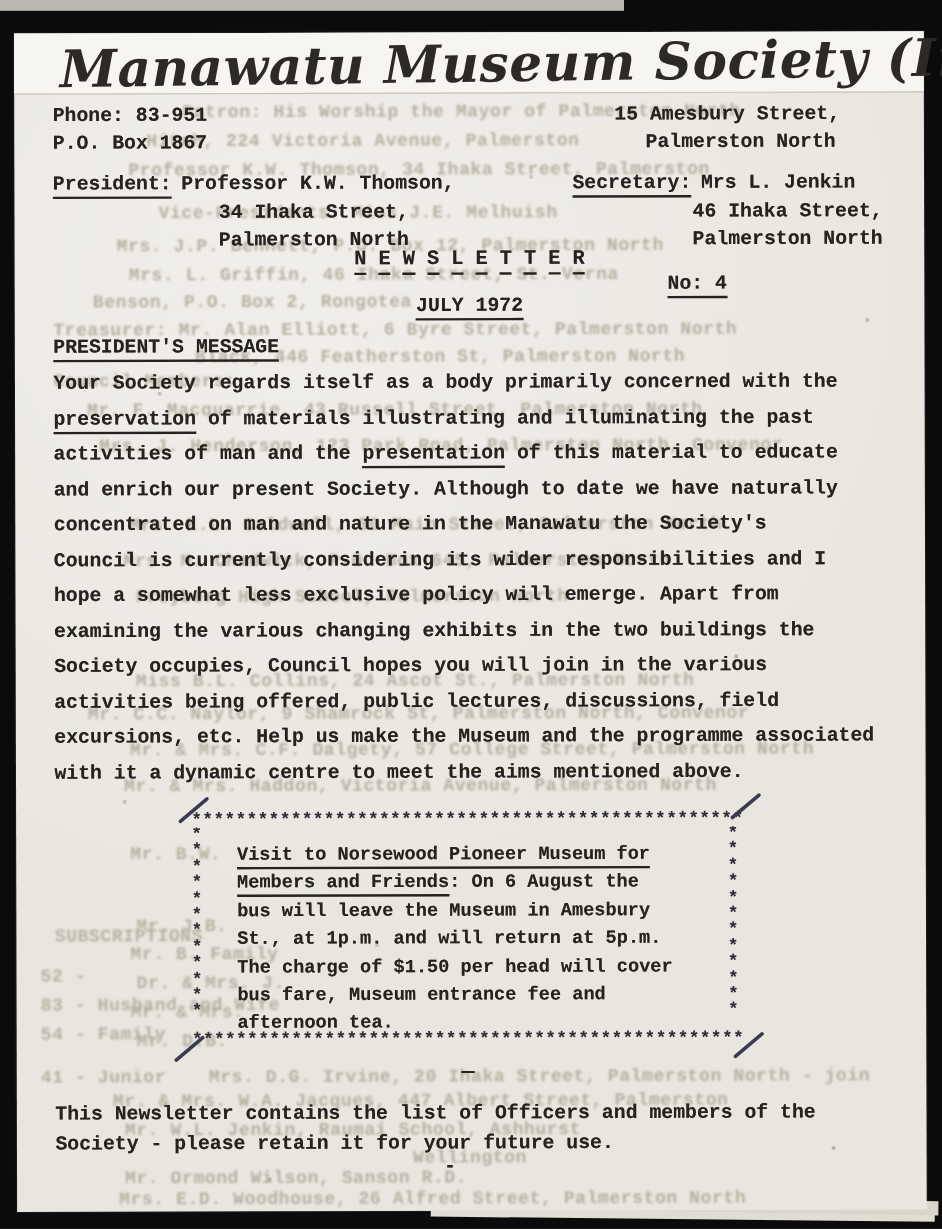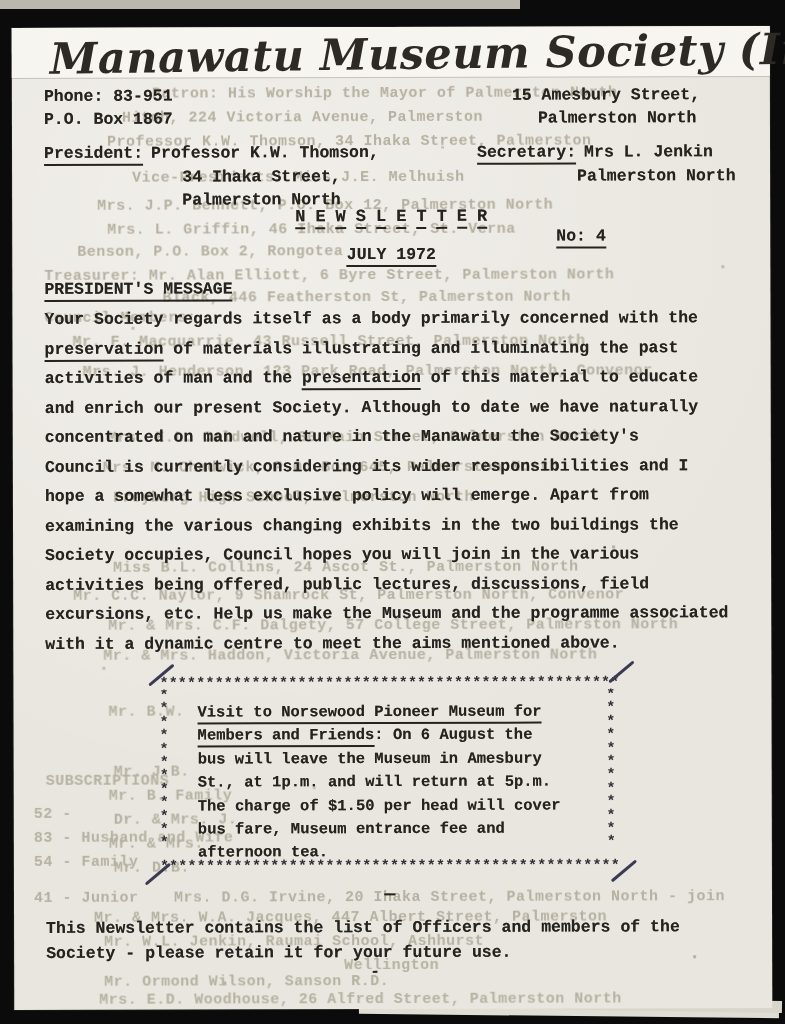--- a/index.html
+++ b/index.html
@@ -157,20 +157,21 @@
       </div>
 
       <div class="officer left tw">
         <div><span class="u">President:</span><span class="name">Professor K.W. Thomson,</span></div>
         <div class="indent">34 Ihaka Street,</div>
         <div class="indent">Palmerston North</div>
       </div>
 
       <div class="officer right tw">
         <div><span class="u">Secretary:</span><span class="name">Mrs L. Jenkin</span></div>
+        <div class="indent">46 Ihaka Street,</div>
         <div class="indent">Palmerston North</div>
       </div>
 
       <div class="newsletter-title tw"><span class="sp-letter">N</span><span class="sp-letter">E</span><span class="sp-letter">W</span><span class="sp-letter">S</span><span class="sp-letter">L</span><span class="sp-letter">E</span><span class="sp-letter">T</span><span class="sp-letter">T</span><span class="sp-letter">E</span><span class="sp-letter">R</span></div>
       <div class="issue-no tw"><span class="u">No: 4</span></div>
       <div class="issue-date tw"><span class="u">JULY 1972</span></div>
 
       <div class="message-heading tw"><span class="u">PRESIDENT'S MESSAGE</span></div>
       <div class="message-body tw" id="message-lines">
           <div><span>Your Society regards itself as a body primarily concerned with the</span></div>

